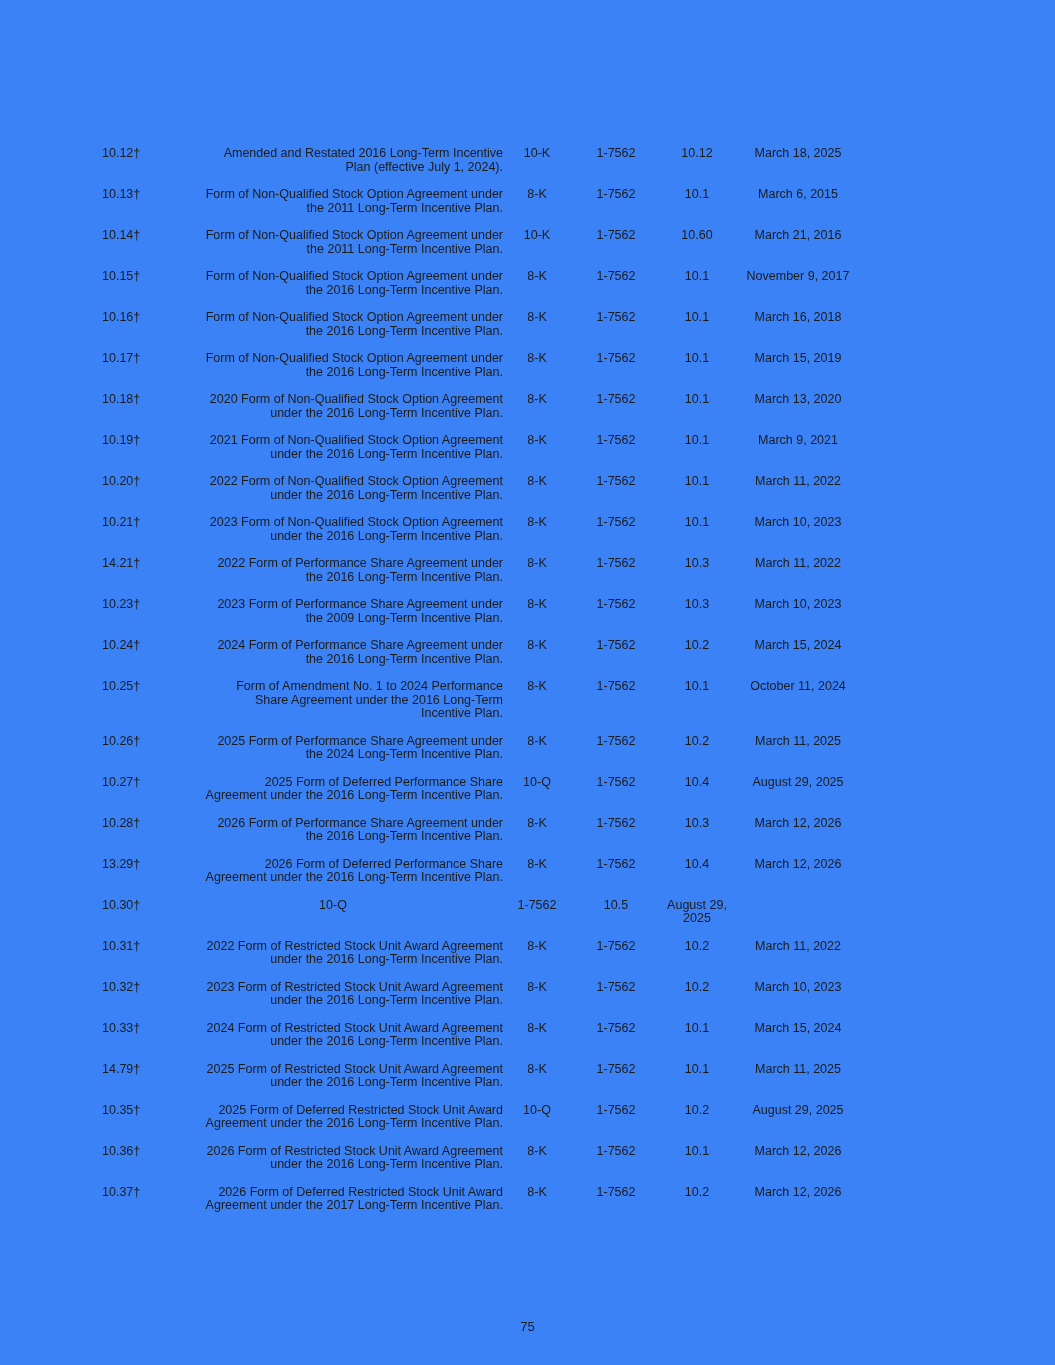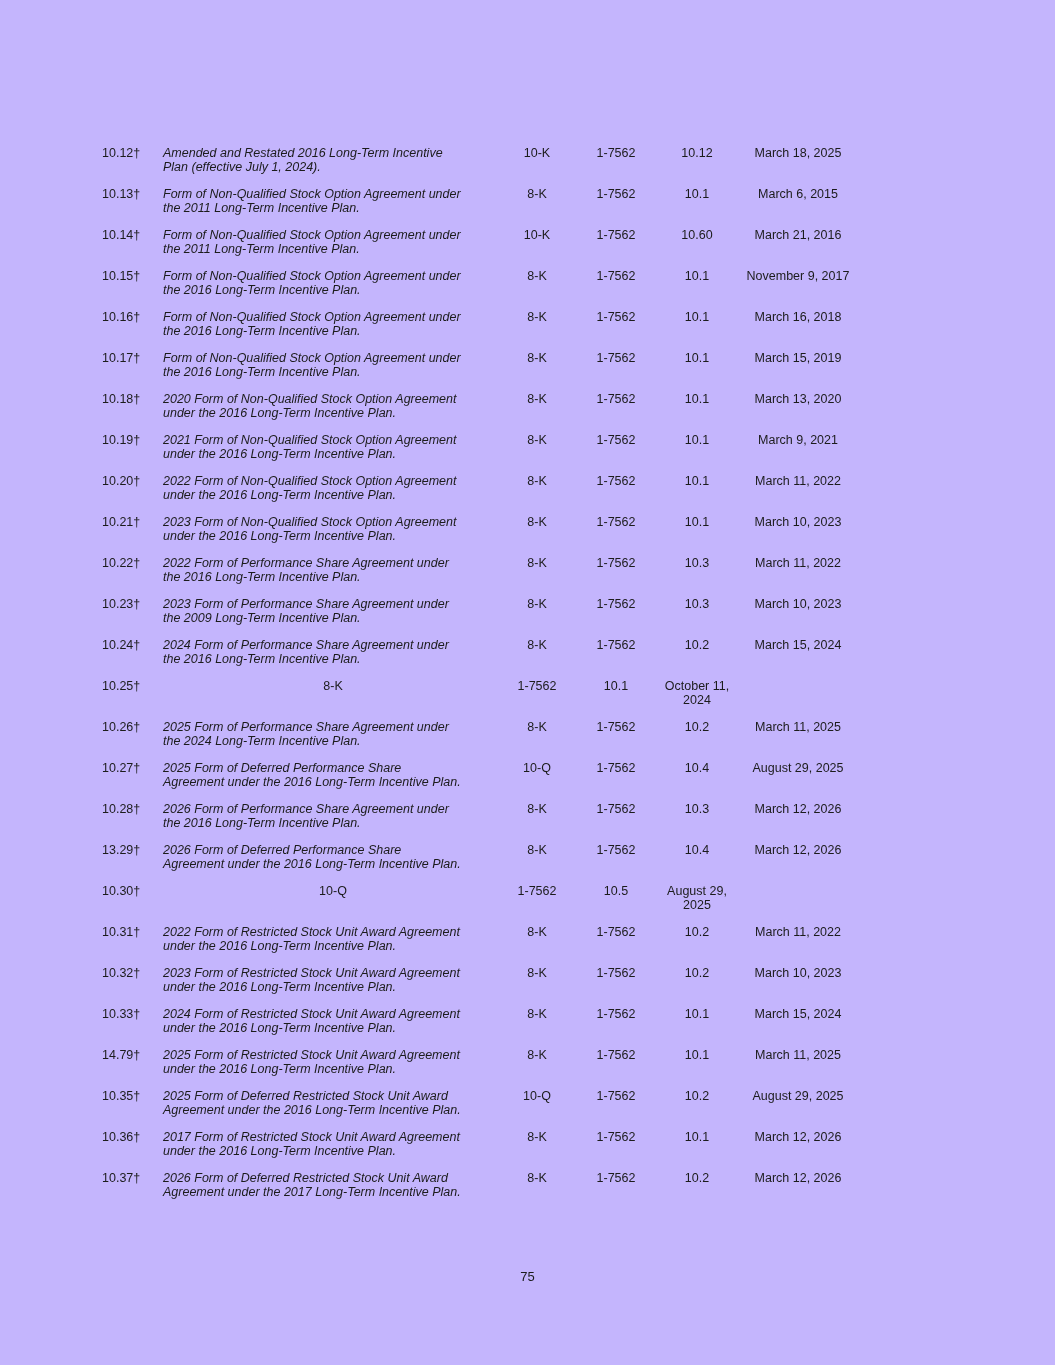--- a/index.html
+++ b/index.html
@@ -4,46 +4,46 @@
 <style>
   html, body {
     margin: 0;
     padding: 0;
     background: #ffffff;
   }
   .page {
     position: relative;
     width: 1055px;
     height: 1365px;
-    background: #c4b5fd;
+    background: #3b82f6;
     font-family: "Liberation Sans", sans-serif;
     font-size: 12.5px;
     line-height: 13.5px;
     color: #1c1c1c;
     overflow: hidden;
   }
   .exhibit-table {
     position: absolute;
     top: 147px;
     left: 102px;
     width: 761px;
   }
   .row {
     display: grid;
     grid-template-columns: 61px 340px 68px 90px 72px 130px;
     margin-bottom: 14px;
     align-items: start;
   }
   .cell { white-space: normal; }
   .col-no   { text-align: left; }
-  .col-desc { white-space: pre-line; text-align: left; font-style: italic; }
+  .col-desc { white-space: pre-line; text-align: right; }
   .col-form, .col-file, .col-exh, .col-date { text-align: center; }
   .page-number {
     position: absolute;
-    top: 1270px;
+    top: 1320px;
     left: 0;
     width: 100%;
     text-align: center;
     font-size: 13px;
   }
 </style>
 </head>
 <body>
 
 <div class="page">
@@ -142,21 +142,21 @@
     <div class="cell col-no">10.21†</div>
     <div class="cell col-desc">2023 Form of Non-Qualified Stock Option Agreement
 under the 2016 Long-Term Incentive Plan.</div>
     <div class="cell col-form">8-K</div>
     <div class="cell col-file">1-7562</div>
     <div class="cell col-exh">10.1</div>
     <div class="cell col-date">March 10, 2023</div>
   </div>
 
   <div class="row">
-    <div class="cell col-no">10.22†</div>
+    <div class="cell col-no">14.21†</div>
     <div class="cell col-desc">2022 Form of Performance Share Agreement under
 the 2016 Long-Term Incentive Plan.</div>
     <div class="cell col-form">8-K</div>
     <div class="cell col-file">1-7562</div>
     <div class="cell col-exh">10.3</div>
     <div class="cell col-date">March 11, 2022</div>
   </div>
 
   <div class="row">
     <div class="cell col-no">10.23†</div>
@@ -173,20 +173,23 @@
     <div class="cell col-desc">2024 Form of Performance Share Agreement under
 the 2016 Long-Term Incentive Plan.</div>
     <div class="cell col-form">8-K</div>
     <div class="cell col-file">1-7562</div>
     <div class="cell col-exh">10.2</div>
     <div class="cell col-date">March 15, 2024</div>
   </div>
 
   <div class="row">
     <div class="cell col-no">10.25†</div>
+    <div class="cell col-desc">Form of Amendment No. 1 to 2024 Performance
+Share Agreement under the 2016 Long-Term
+Incentive Plan.</div>
     <div class="cell col-form">8-K</div>
     <div class="cell col-file">1-7562</div>
     <div class="cell col-exh">10.1</div>
     <div class="cell col-date">October 11, 2024</div>
   </div>
 
   <div class="row">
     <div class="cell col-no">10.26†</div>
     <div class="cell col-desc">2025 Form of Performance Share Agreement under
 the 2024 Long-Term Incentive Plan.</div>
@@ -279,21 +282,21 @@
     <div class="cell col-desc">2025 Form of Deferred Restricted Stock Unit Award
 Agreement under the 2016 Long-Term Incentive Plan.</div>
     <div class="cell col-form">10-Q</div>
     <div class="cell col-file">1-7562</div>
     <div class="cell col-exh">10.2</div>
     <div class="cell col-date">August 29, 2025</div>
   </div>
 
   <div class="row">
     <div class="cell col-no">10.36†</div>
-    <div class="cell col-desc">2017 Form of Restricted Stock Unit Award Agreement
+    <div class="cell col-desc">2026 Form of Restricted Stock Unit Award Agreement
 under the 2016 Long-Term Incentive Plan.</div>
     <div class="cell col-form">8-K</div>
     <div class="cell col-file">1-7562</div>
     <div class="cell col-exh">10.1</div>
     <div class="cell col-date">March 12, 2026</div>
   </div>
 
   <div class="row">
     <div class="cell col-no">10.37†</div>
     <div class="cell col-desc">2026 Form of Deferred Restricted Stock Unit Award

